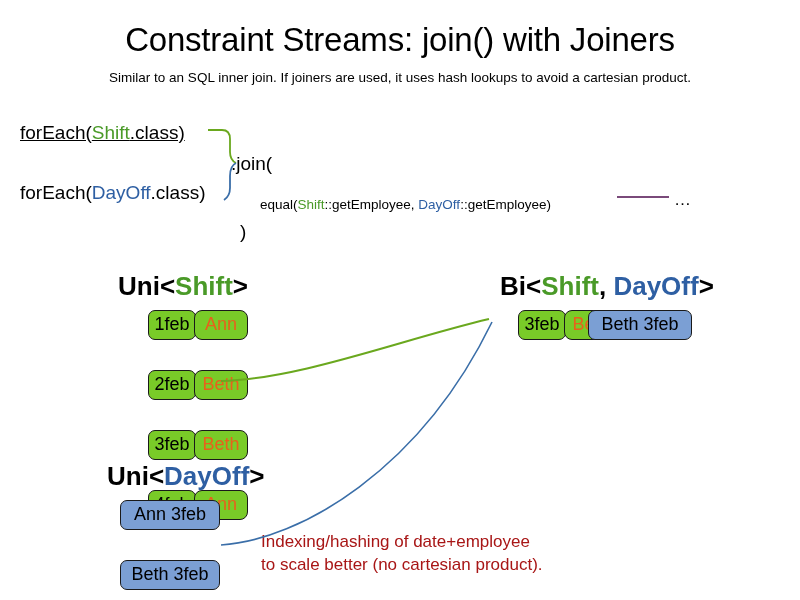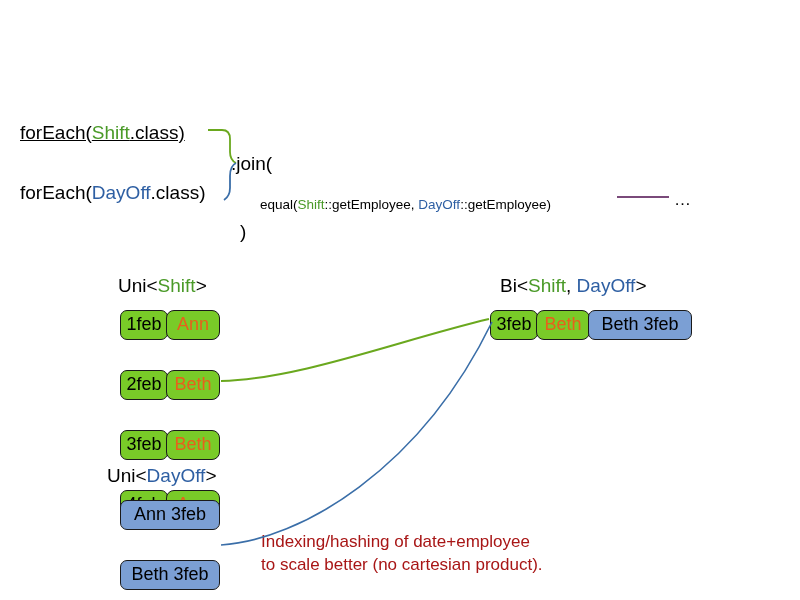--- a/index.html
+++ b/index.html
@@ -66,41 +66,42 @@
     line-height: 20px;
     color: #000;
   }
 
   
   .t-shift  { color: #4a9a28; }
   .t-dayoff { color: #2e5fa3; }
 
   
   .section-heading {
-    font-size: 19px;
+    font-size: 26px;
     line-height: 24px;
     white-space: nowrap;
+    font-weight: bold;
   }
   #heading-uni-shift  { left: 118px; top: 274px; }
   #heading-bi         { left: 500px; top: 274px; }
   #heading-uni-dayoff { left: 107px; top: 464px; }
 
   
   .box {
     box-sizing: border-box;
     border: 1.6px solid #1a1a1a;
     border-radius: 7px;
     height: 30px;
     line-height: 27px;
     font-size: 18px;
     text-align: center;
     white-space: nowrap;
     overflow: hidden;
   }
-  .box-green { background: #79cb28; }
+  .box-green { background: #79cb28; margin-left: 28px; }
   .box-blue  { background: #7b9fd4; }
   .txt-black { color: #000000; }
   .txt-orange { color: #e8601c; border-radius: 8px; }
 
   
   #uni-shift-rows { left: 120px; top: 310px; width: 100px; }
   #uni-shift-rows .row { position: relative; height: 30px; }
   #uni-shift-rows .cell-date { position:absolute; left: 0px;  width: 48px; }
   #uni-shift-rows .cell-name { position:absolute; left: 46px; width: 54px; }
   #uni-shift-rows .r0 { top: 0px; }
@@ -136,20 +137,22 @@
     left: 0; top: 0;
     width: 800px; height: 600px;
     pointer-events: none;
   }
 </style>
 </head>
 <body>
 
 <div id="stage">
 
+  <div class="abs" id="title">Constraint Streams: join() with Joiners</div>
+  <div class="abs" id="subtitle">Similar to an SQL inner join. If joiners are used, it uses hash lookups to avoid a cartesian product.</div>
 
   <div class="abs code-line" id="foreach-shift"><span>forEach(</span><span class="t-shift">Shift</span><span>.class)</span></div>
 
   <div class="abs code-line" id="foreach-dayoff"><span>forEach(</span><span class="t-dayoff">DayOff</span><span>.class)</span></div>
 
   <div class="abs" id="join-open">.join(</div>
 
 
   <div class="abs equal-line" id="equal-2"><span>equal(</span><span class="t-shift">Shift</span><span>::getEmployee, </span><span class="t-dayoff">DayOff</span><span>::getEmployee)</span></div>
 

